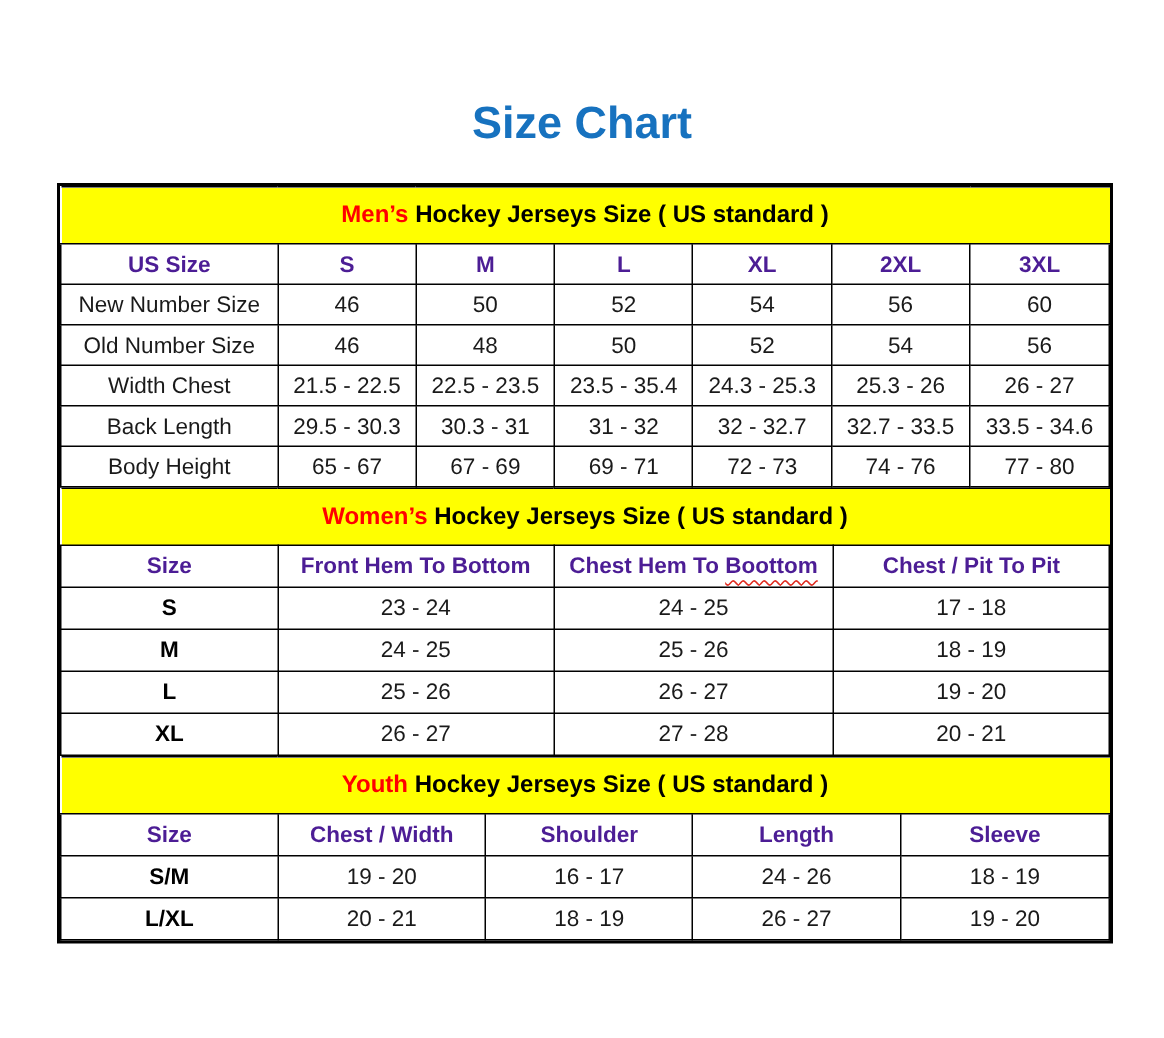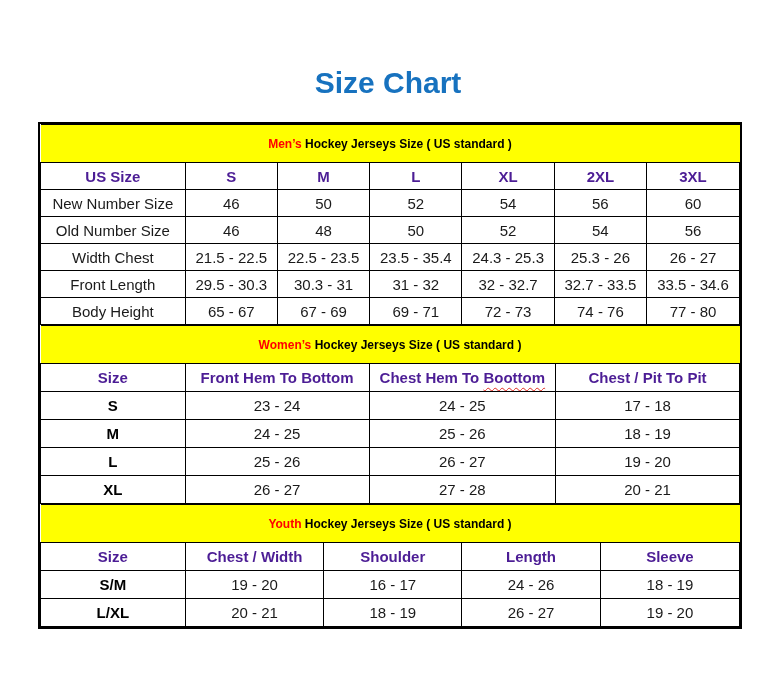--- a/index.html
+++ b/index.html
@@ -46,21 +46,21 @@
     padding: 0;
     color: #1a1a1a;
     font-size: 15px;
     overflow: hidden;
     white-space: nowrap;
   }
   tr.band td {
     background: #ffff00;
     height: 37px;
     font-weight: bold;
-    font-size: 12px;
+    font-size: 16px;
     color: #000000;
     border-left: none;
     border-right: none;
   }
   .band .hl { color: #ff0000; font-weight: bold; }
   .mens th, .mens td   { height: 26px; }
   .womens th, .womens td { height: 27px; }
   .youth th, .youth td  { height: 27px; }
   th { font-weight: bold; color: #4c1d95; }
   td.row-label-plain { font-weight: normal; }
@@ -126,21 +126,21 @@
         <tr>
           <td class="row-label-plain">Width Chest</td>
           <td>21.5 - 22.5</td>
           <td>22.5 - 23.5</td>
           <td>23.5 - 35.4</td>
           <td>24.3 - 25.3</td>
           <td>25.3 - 26</td>
           <td>26 - 27</td>
         </tr>
         <tr>
-          <td class="row-label-plain">Front Length</td>
+          <td class="row-label-plain">Back Length</td>
           <td>29.5 - 30.3</td>
           <td>30.3 - 31</td>
           <td>31 - 32</td>
           <td>32 - 32.7</td>
           <td>32.7 - 33.5</td>
           <td>33.5 - 34.6</td>
         </tr>
         <tr>
           <td class="row-label-plain">Body Height</td>
           <td>65 - 67</td>

